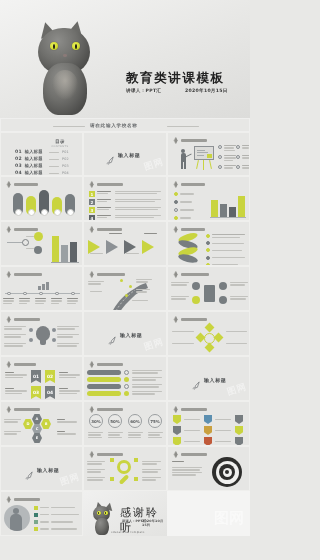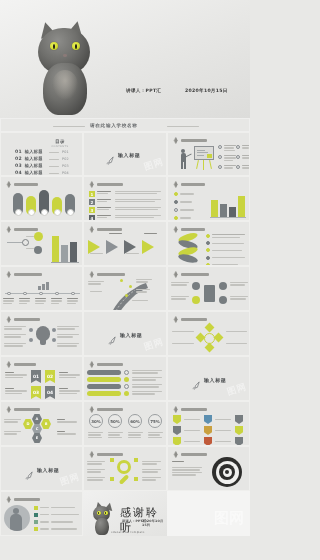--- a/index.html
+++ b/index.html
@@ -172,20 +172,21 @@
           <div class="cat-pupil" style="left:3px;top:1.5px;"></div>
         </div>
       <div class="cat-eye" style="left:54px;top:34px;">
           <div class="cat-pupil" style="left:3px;top:1.5px;"></div>
         </div>
       <div class="cat-nose" style="left:45px;top:46px;"></div>
       <div class="cat-body" style="left:25px;top:55px;width:44px;height:52px;border-radius:42% 42% 34% 34%/50% 50% 42% 42%;"></div>
       <div class="cat-chest" style="left:34px;top:62px;width:26px;height:30px;"></div>
     </div>
 
+    <div class="cover-sub">教育类讲课模板</div>
     <div class="cover-meta-left">讲课人：PPT汇</div>
     <div class="cover-meta-right">2020年10月15日</div>
   </div>
 
   <div class="grid">
 
     <div class="slide wide" style="left:0;top:0;width:250px;height:14px;">
       <div class="tline lt" style="position:absolute;left:52px;top:7px;width:32px;"></div>
       <div style="position:absolute;left:89px;top:3.5px;font-size:4.6px;color:#6a6d6f;letter-spacing:.7px;font-weight:700;">请在此输入学校名称</div>
       <div class="tline lt" style="position:absolute;left:166px;top:7px;width:32px;"></div>

